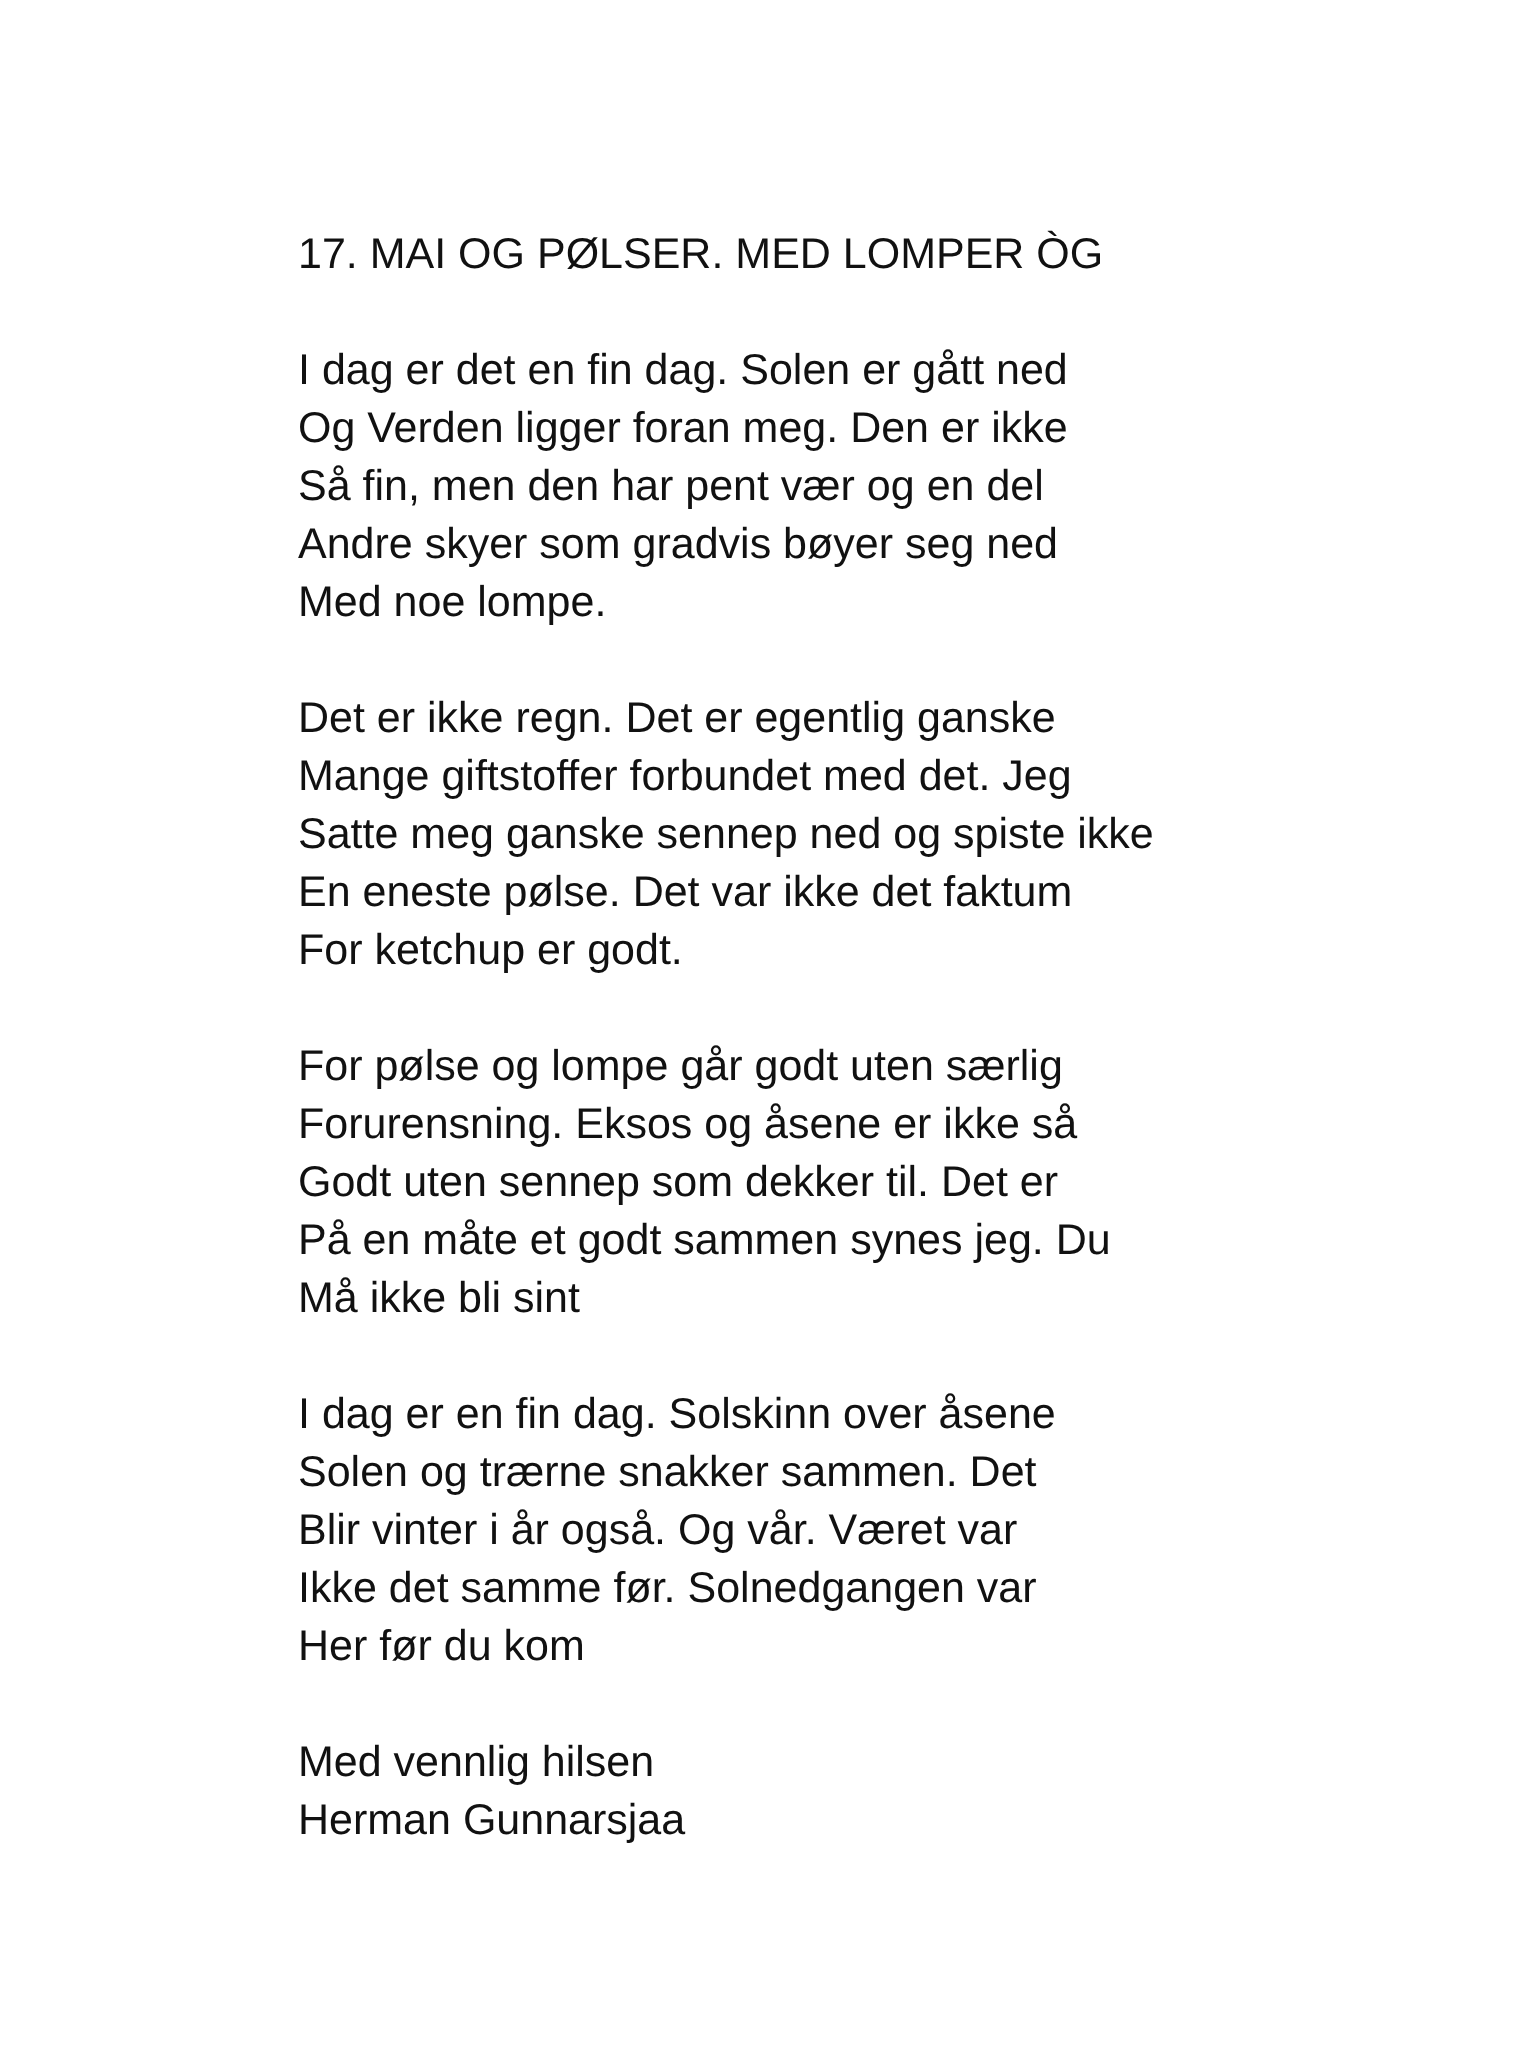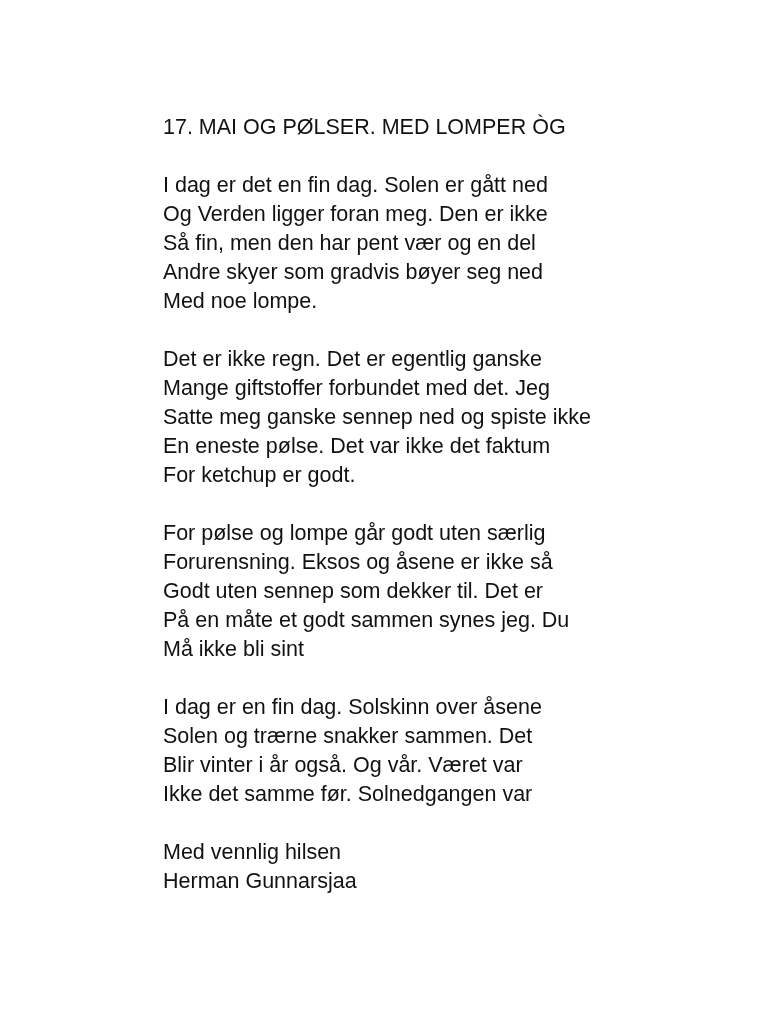--- a/index.html
+++ b/index.html
@@ -10,21 +10,21 @@
     body {
       width: 757px;
       height: 1023px;
       position: relative;
       overflow: hidden;
       font-family: "Liberation Sans", sans-serif;
       color: #111111;
     }
     .page {
       position: absolute;
-      left: 163px;
+      left: 149px;
       top: 113px;
       width: 560px;
     }
     .title {
       font-size: 21.5px;
       line-height: 29px;
       margin: 0;
       font-weight: normal;
       white-space: pre;
     }
@@ -71,19 +71,20 @@
     <span class="line">Godt uten sennep som dekker til. Det er</span>
     <span class="line">På en måte et godt sammen synes jeg. Du</span>
     <span class="line">Må ikke bli sint</span>
   </div>
 
   <div class="para">
     <span class="line">I dag er en fin dag. Solskinn over åsene</span>
     <span class="line">Solen og trærne snakker sammen. Det</span>
     <span class="line">Blir vinter i år også. Og vår. Været var</span>
     <span class="line">Ikke det samme før. Solnedgangen var</span>
+    <span class="line">Her før du kom</span>
   </div>
 
   <div class="signoff">
     <span class="line">Med vennlig hilsen</span>
     <span class="line">Herman Gunnarsjaa</span>
   </div>
 </div>
 
 </body></html>

